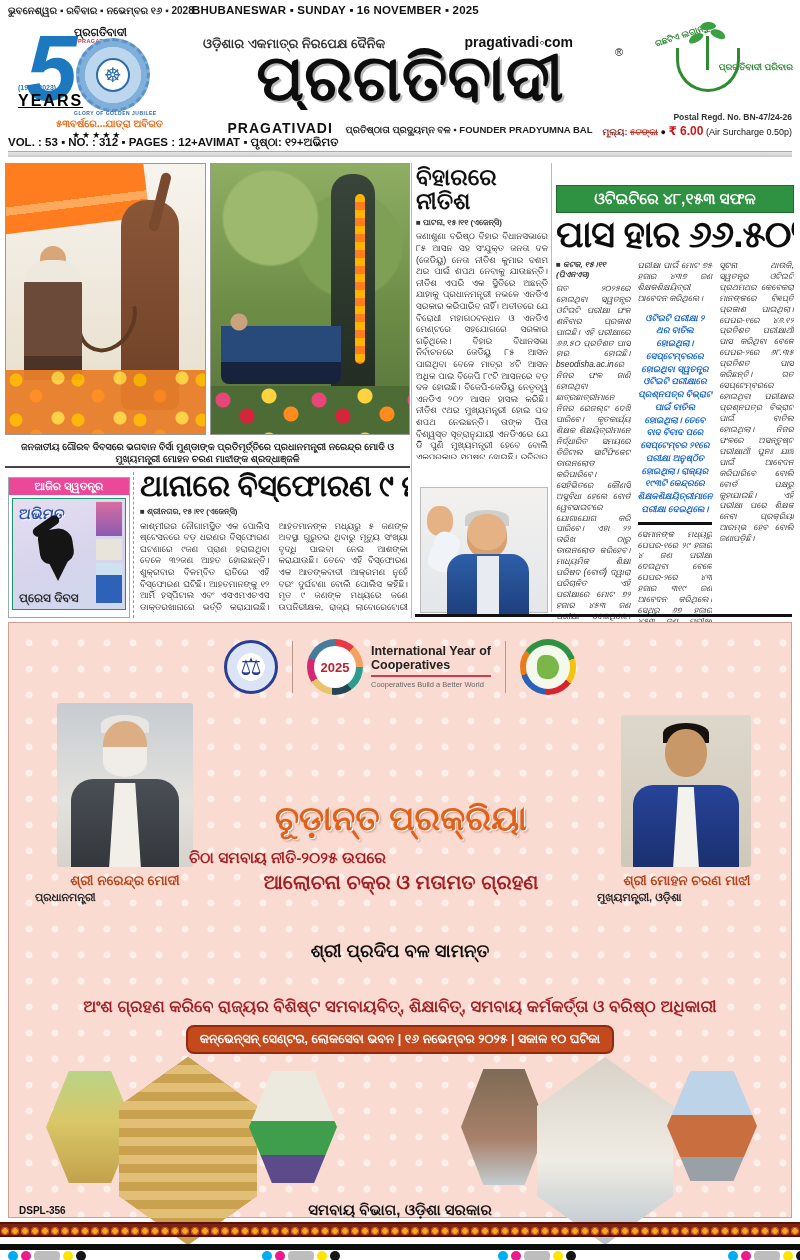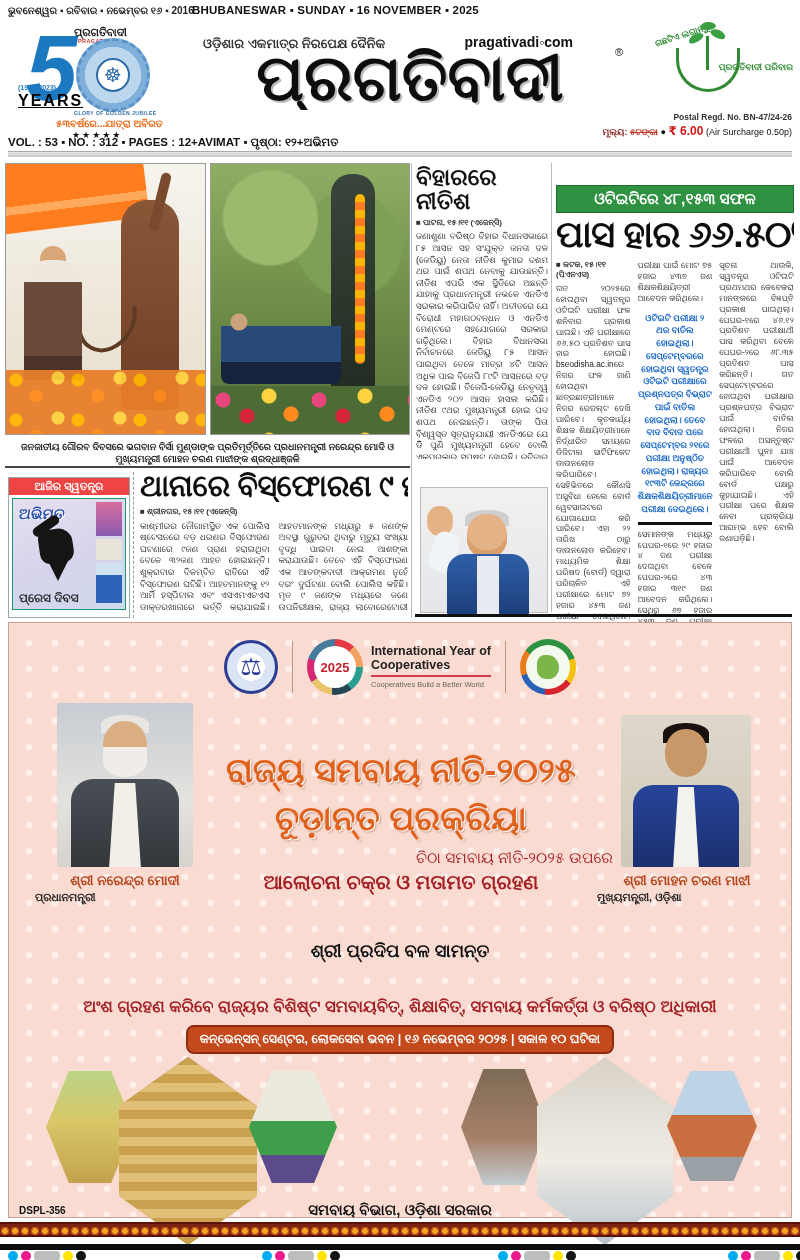--- a/index.html
+++ b/index.html
@@ -104,31 +104,31 @@
   .np-body { position:absolute; left:26px; top:66px; width:82px; height:60px; border-radius:18px 18px 0 0; background:linear-gradient(180deg,#2e5fa8,#1d3f7d); }
   .np-shirt { position:absolute; left:56px; top:68px; width:22px; height:58px; background:#e8ecf2; }
   .np-hand { position:absolute; left:6px; top:18px; width:26px; height:30px; border-radius:45%; background:#e5b286; }
   .np-sleeve { position:absolute; left:10px; top:44px; width:26px; height:40px; border-radius:10px; background:#f0f3f7; transform:rotate(20deg); }
 
   
   .otet { left:556px; top:165px; width:238px;margin-top:20px; }
   .otet-kicker { background:#2f9242; color:#fff; font-size:15.5px; font-weight:bold; text-align:center; padding:4px 2px; border:1px solid #1d6b2d; }
   .otet-head { font-size:37px; font-weight:bold; color:#0d0d0d; line-height:1.05; margin-top:3px; letter-spacing:-1px; white-space:nowrap; overflow:hidden; }
   .otet-cols { margin-top:5px; display:flex; gap:7px; }
-  .otet-col { width:74.6px; }
+  .otet-col { width:74.6px;font-style:italic; }
   .pullquote { color:#1464c8; font-weight:bold; font-size:8.8px; text-align:center; line-height:1.45; padding:4px 0 6px 0; border-bottom:3px solid #111; margin:4px 0; }
 
   
   .blast { left:140px; top:471px; width:268px; }
   .blast-head { font-size:30px; font-weight:bold; color:#0d0d0d; line-height:1.02; letter-spacing:-.5px; white-space:nowrap; overflow:hidden; }
   .blast-cols { margin-top:4px; column-count:2; column-gap:9px; }
 
   
   .mag { left:8px; top:477px; width:122px; height:141px; border:1px solid #9aa; background:#fff; }
-  .mag-head { background:#ef4444; color:#fff; font-size:11px; font-weight:bold; text-align:center; padding:2px 0; }
+  .mag-head { background:#ec4899; color:#fff; font-size:11px; font-weight:bold; text-align:center; padding:2px 0; }
   .mag-cover { position:relative; margin:3px; height:112px; border:1px solid #18986a; background:linear-gradient(160deg,#e6def0 0%,#d6d4ec 55%,#cfd9ee 100%); overflow:hidden; }
   .mag-title { position:absolute; left:6px; top:6px; font-size:15px; font-weight:bold; color:#2a52b0; transform:skewX(-8deg); text-shadow:1px 1px 0 #fff; }
   .mag-fist { position:absolute; left:26px; top:30px; width:34px; height:34px; background:#151515; border-radius:8px 14px 10px 10px; transform:rotate(-8deg); }
   .mag-mic { position:absolute; left:18px; top:22px; width:30px; height:10px; background:#151515; border-radius:5px; transform:rotate(-35deg); }
   .mag-nib { position:absolute; left:34px; top:60px; width:0; height:0; border-left:11px solid transparent; border-right:11px solid transparent; border-top:22px solid #151515; }
   .mag-cap { position:absolute; left:6px; bottom:4px; font-size:12px; font-weight:bold; color:#2a2a2a;margin-top:8px; }
   .mag-thumb1 { position:absolute; right:3px; top:3px; width:26px; height:34px; background:linear-gradient(180deg,#d86ea0,#8a5ab0); }
   .mag-thumb2 { position:absolute; right:3px; top:64px; width:26px; height:40px; background:linear-gradient(180deg,#cfe2f0 0 30%,#2d62b8 30%); }
   .mag-thumb3 { position:absolute; right:3px; top:40px; width:26px; height:21px; background:#e8e4da; font-size:4px; color:#777; overflow:hidden; }
 
@@ -163,21 +163,21 @@
   .majhi-hair { position:absolute; left:42px; top:8px; width:46px; height:20px; border-radius:50% 50% 0 0; background:#17120e; }
   .majhi-body { position:absolute; left:12px; top:70px; width:106px; height:84px; border-radius:20px 20px 0 0; background:linear-gradient(180deg,#27449a,#1b2f6e); }
   .majhi-shirt { position:absolute; left:52px; top:72px; width:26px; height:82px; background:#f4f2ec; clip-path:polygon(20% 0,80% 0,100% 100%,0 100%); }
   .person-name { position:absolute; width:180px; text-align:center; font-size:13.5px; font-weight:bold; color:#b4441c; }
   .person-title { position:absolute; width:180px; text-align:left; font-size:11px; color:#222; font-weight:bold; }
 
   .coop-h1 { position:absolute; left:200px; top:128px; width:384px; text-align:center; font-size:34px; font-weight:bold; color:#e0611c;
              text-shadow:1px 1px 0 #fff,2px 2px 2px rgba(120,40,0,.35); }
   .coop-h2 { position:absolute; left:200px; top:176px; width:384px; text-align:center; font-size:34px; font-weight:bold; color:#e0611c;
              text-shadow:1px 1px 0 #fff,2px 2px 2px rgba(120,40,0,.35); }
-  .coop-sub1 { position:absolute; left:180px; top:226px; width:424px; text-align:right; font-size:15.5px; font-weight:normal; color:#a31f24; }
+  .coop-sub1 { position:absolute; left:180px; top:226px; width:424px; text-align:left; font-size:15.5px; font-weight:bold; color:#a31f24; }
   .coop-sub2 { position:absolute; left:180px; top:248px; width:424px; text-align:center; font-size:20px; font-weight:bold; color:#a31f24; }
   .coop-badge-wrap { position:absolute; left:0; top:278px; width:100%; text-align:center; }
   .coop-badge { display:inline-block; background:#c44a1e; border:2px solid #8e2a10; border-radius:7px; color:#fff; font-size:15px; font-weight:bold; padding:5px 16px; }
   .coop-guest { position:absolute; left:0; top:318px; width:100%; text-align:center; font-size:18px; font-weight:bold; color:#111; }
   .coop-guest-title { position:absolute; left:0; top:344px; width:100%; text-align:center; font-size:13px; color:#222; font-weight:bold; }
   .coop-participants { position:absolute; left:0; top:374px; width:100%; text-align:center; font-size:16.5px; font-weight:bold; color:#a31f24; }
   .coop-venue-wrap { position:absolute; left:0; top:402px; width:100%; text-align:center; }
   .coop-venue { display:inline-block; background:#c44a1e; border:2px solid #8e2a10; border-radius:8px; color:#fff; font-size:12.5px; font-weight:bold; padding:5px 12px; }
 
   .hex { position:absolute; clip-path:polygon(50% 0,100% 26%,100% 74%,50% 100%,0 74%,0 26%); }
@@ -191,21 +191,21 @@
   .press-bar { left:0px; top:1244px; width:800px; height:6px; background:#0d0d0d; }
   .dots { position:absolute; top:1251px; height:10px; display:flex; gap:3px; align-items:center; }
   .dot { width:10px; height:10px; border-radius:50%; }
   .dot-gray { width:26px; border-radius:4px; }
 </style>
 </head>
 <body>
 
 <div class="page">
 
-  <div class="abs topbar-odia">ଭୁବନେଶ୍ୱର ▪ ରବିବାର ▪ ନଭେମ୍ବର ୧୬ ▪ 2016</div>
+  <div class="abs topbar-odia">ଭୁବନେଶ୍ୱର ▪ ରବିବାର ▪ ନଭେମ୍ବର ୧୬ ▪ 2028</div>
   <div class="abs topbar-en">BHUBANESWAR ▪ SUNDAY ▪ 16 NOVEMBER ▪ 2025</div>
 
   <div class="abs logo50">
     <div class="five">5</div>
     <div class="brand-sm">ପ୍ରଗତିବାଦୀ</div>
     <div class="brand-sm-lat">PRAGATIVADI</div>
     <div class="seal">
       <div class="seal-inner">☸</div>
     </div>
     <div class="years-range">(1973-2023)</div>
@@ -213,20 +213,24 @@
     <div class="seal-cap">GLORY OF GOLDEN JUBILEE</div>
     <div class="tag-orange">୫୩ବର୍ଷରେ...ଯାତ୍ରା ଅବିରତ</div>
     <div class="stars">★★★★★</div>
   </div>
 
   <div class="abs mast-center">
     <div class="mast-tagline">ଓଡ଼ିଶାର ଏକମାତ୍ର ନିରପେକ୍ଷ ଦୈନିକ</div>
     <div class="mast-web">pragativadi◦com</div>
     <div class="mast-title">ପ୍ରଗତିବାଦୀ</div>
     <div class="mast-reg">®</div>
+    <div class="mast-bottom">
+      <span class="mast-title-latin">PRAGATIVADI</span>
+      <span class="mast-founder">ପ୍ରତିଷ୍ଠାତା ପ୍ରଦ୍ୟୁମ୍ନ ବଳ  ▪  FOUNDER PRADYUMNA BAL</span>
+    </div>
   </div>
 
   <div class="abs plant-logo">
     <div class="plant-arc">ଗଛଟିଏ ଲଗାନ୍ତୁ</div>
     <div class="plant-stem"></div>
     <div class="leaf" style="left:40px;top:8px;transform:rotate(-30deg);"></div>
     <div class="leaf" style="left:62px;top:4px;transform:rotate(25deg);"></div>
     <div class="leaf" style="left:52px;top:-4px;transform:rotate(-5deg);"></div>
     <div class="plant-hands"></div>
     <div class="plant-side">
@@ -355,21 +359,20 @@
 
     <div class="majhi-photo">
       <div class="majhi-hair"></div>
       <div class="majhi-head"></div>
       <div class="majhi-body"></div>
       <div class="majhi-shirt"></div>
     </div>
     <div class="person-name" style="left:588px;top:250px;">ଶ୍ରୀ ମୋହନ ଚରଣ ମାଝୀ</div>
     <div class="person-title" style="left:588px;top:268px;">ମୁଖ୍ୟମନ୍ତ୍ରୀ, ଓଡ଼ିଶା</div>
 
-    <div class="coop-h1">ରାଜ୍ୟ ସମବାୟ ନୀତି-୨୦୨୫</div>
     <div class="coop-h2">ଚୂଡ଼ାନ୍ତ ପ୍ରକ୍ରିୟା</div>
     <div class="coop-sub1">ଚିଠା ସମବାୟ ନୀତି-୨୦୨୫ ଉପରେ</div>
     <div class="coop-sub2">ଆଲୋଚନା ଚକ୍ର ଓ ମତାମତ ଗ୍ରହଣ</div>
     <div class="coop-guest">ଶ୍ରୀ ପ୍ରଦିପ ବଳ ସାମନ୍ତ</div>
     <div class="coop-participants">ଅଂଶ ଗ୍ରହଣ କରିବେ ରାଜ୍ୟର ବିଶିଷ୍ଟ ସମବାୟବିତ୍, ଶିକ୍ଷାବିତ୍, ସମବାୟ କର୍ମକର୍ତ୍ତା ଓ ବରିଷ୍ଠ ଅଧିକାରୀ</div>
     <div class="coop-venue-wrap"><span class="coop-venue">କନ୍‌ଭେନ୍‌ସନ୍ ସେଣ୍ଟର, ଲୋକସେବା ଭବନ | ୧୬ ନଭେମ୍ବର ୨୦୨୫ | ସକାଳ ୧୦ ଘଟିକା</span></div>
 
     <div class="hex hex-small" style="left:37px;top:448px;width:88px;height:112px;background:linear-gradient(180deg,#b9d487 0%,#d9c768 45%,#c2a24c 100%);"></div>
     <div class="hex" style="left:110px;top:434px;width:138px;height:188px;background:repeating-linear-gradient(0deg,#caa24f 0 9px,#e2bf77 9px 18px),linear-gradient(180deg,#8a7b5c 0 16%,#caa24f 16%);"></div>
     <div class="hex hex-small" style="left:240px;top:448px;width:88px;height:112px;background:linear-gradient(180deg,#eceadf 0 45%,#3f9e4c 45% 75%,#5b4b8a 75%);"></div>

